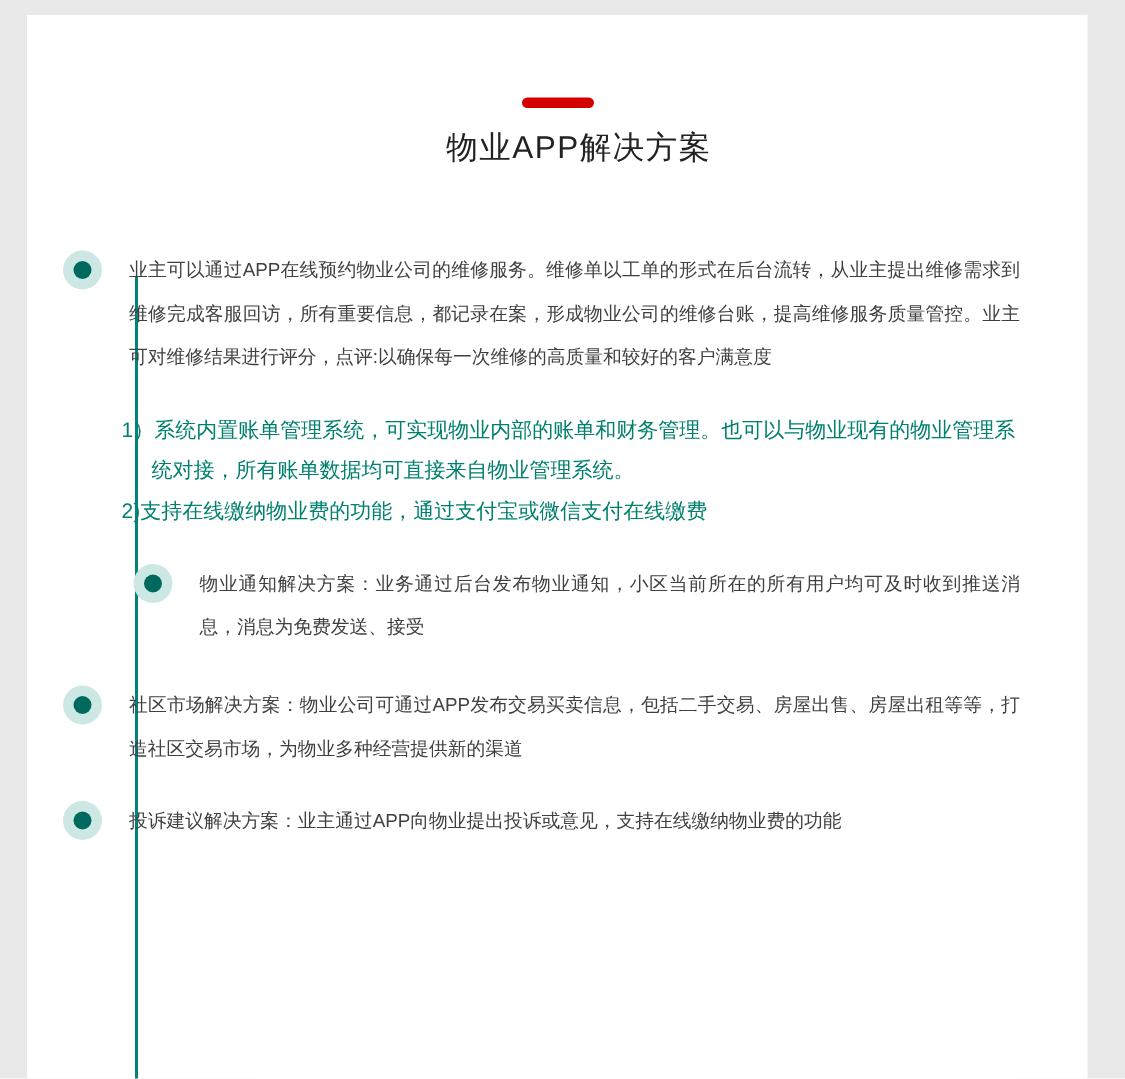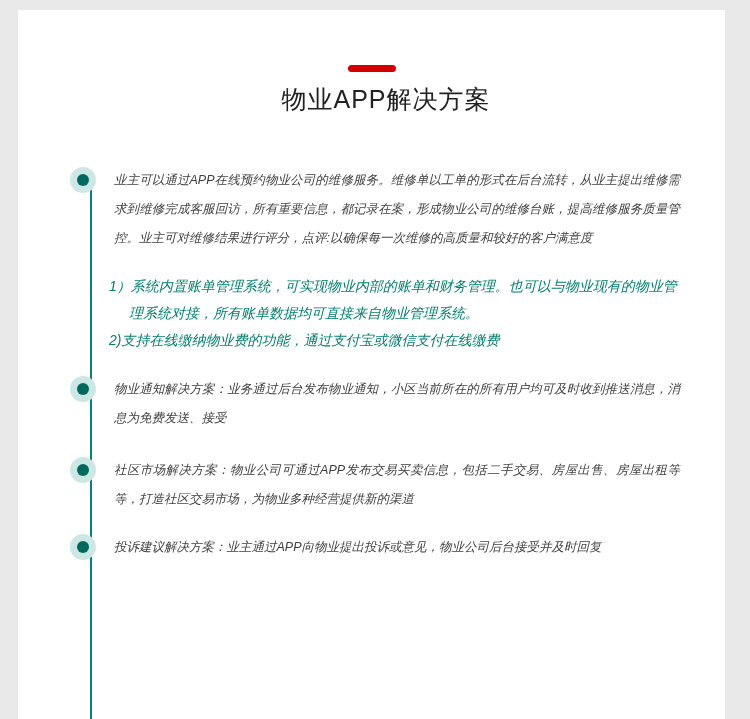--- a/index.html
+++ b/index.html
@@ -19,38 +19,37 @@
   .header { padding-top: 55px; }
   .accent-bar {
     width: 48px; height: 7px;
     background: #d40000;
     border-radius: 4px;
     margin: 0 auto;
   }
   .title {
     margin: 9px 0 0 0;
     text-align: center;
-    font-size: 25px;
+    font-size: 21px;
     line-height: 36px;
     font-weight: 400;
     color: #222222;
     letter-spacing: 1px;
     padding-left: 29px;
   }
   .rail {
     position: absolute;
     left: 72px; top: 174px; bottom: 0;
     width: 2px;
     background: #00837a;
   }
   .timeline {
     position: relative;
     margin-top: 49px;
-    padding: 0 45px 0 96px;
-    font-style: italic;
+    padding: 0 45px 0 68px;
   }
   .item {
     position: relative;
     font-size: 12.5px;
     line-height: 29px;
     color: #404040;
     text-align: justify;
   }
   .bullet {
     position: absolute;
@@ -73,21 +72,21 @@
     line-height: 27px;
     color: #00806d;
   }
   .note p {
     margin: 0;
     padding-left: 20px;
     text-indent: -20px;
   }
   .gap16 { margin-top: 16px; }
   .gap20 { margin-top: 20px; }
-  .gap21 { margin-top: 21px; }
+  .gap21 { margin-top: 21px; margin-left: 47px; }
   .gap23 { margin-top: 23px; }
   .gap14 { margin-top: 14px; }
   .gap19 { margin-top: 19px; }
 </style>
 </head>
 <body>
 
 <div class="card">
 
   <div class="header">
@@ -124,17 +123,17 @@
           <span class="dot"></span>
         </span>
       <span>社区市场解决方案：物业公司可通过APP发布交易买卖信息，包括二手交易、房屋出售、房屋出租等等，打造社区交易市场，为物业多种经营提供新的渠道</span>
     </div>
 
 
     <div class="item gap19">
       <span class="bullet">
           <span class="dot"></span>
         </span>
-      <span>投诉建议解决方案：业主通过APP向物业提出投诉或意见，物业公司后台接受并及时回复</span>
+      <span>投诉建议解决方案：业主通过APP向物业提出投诉或意见，支持在线缴纳物业费的功能</span>
     </div>
 
   </div>
 </div>
 
 </body></html>

